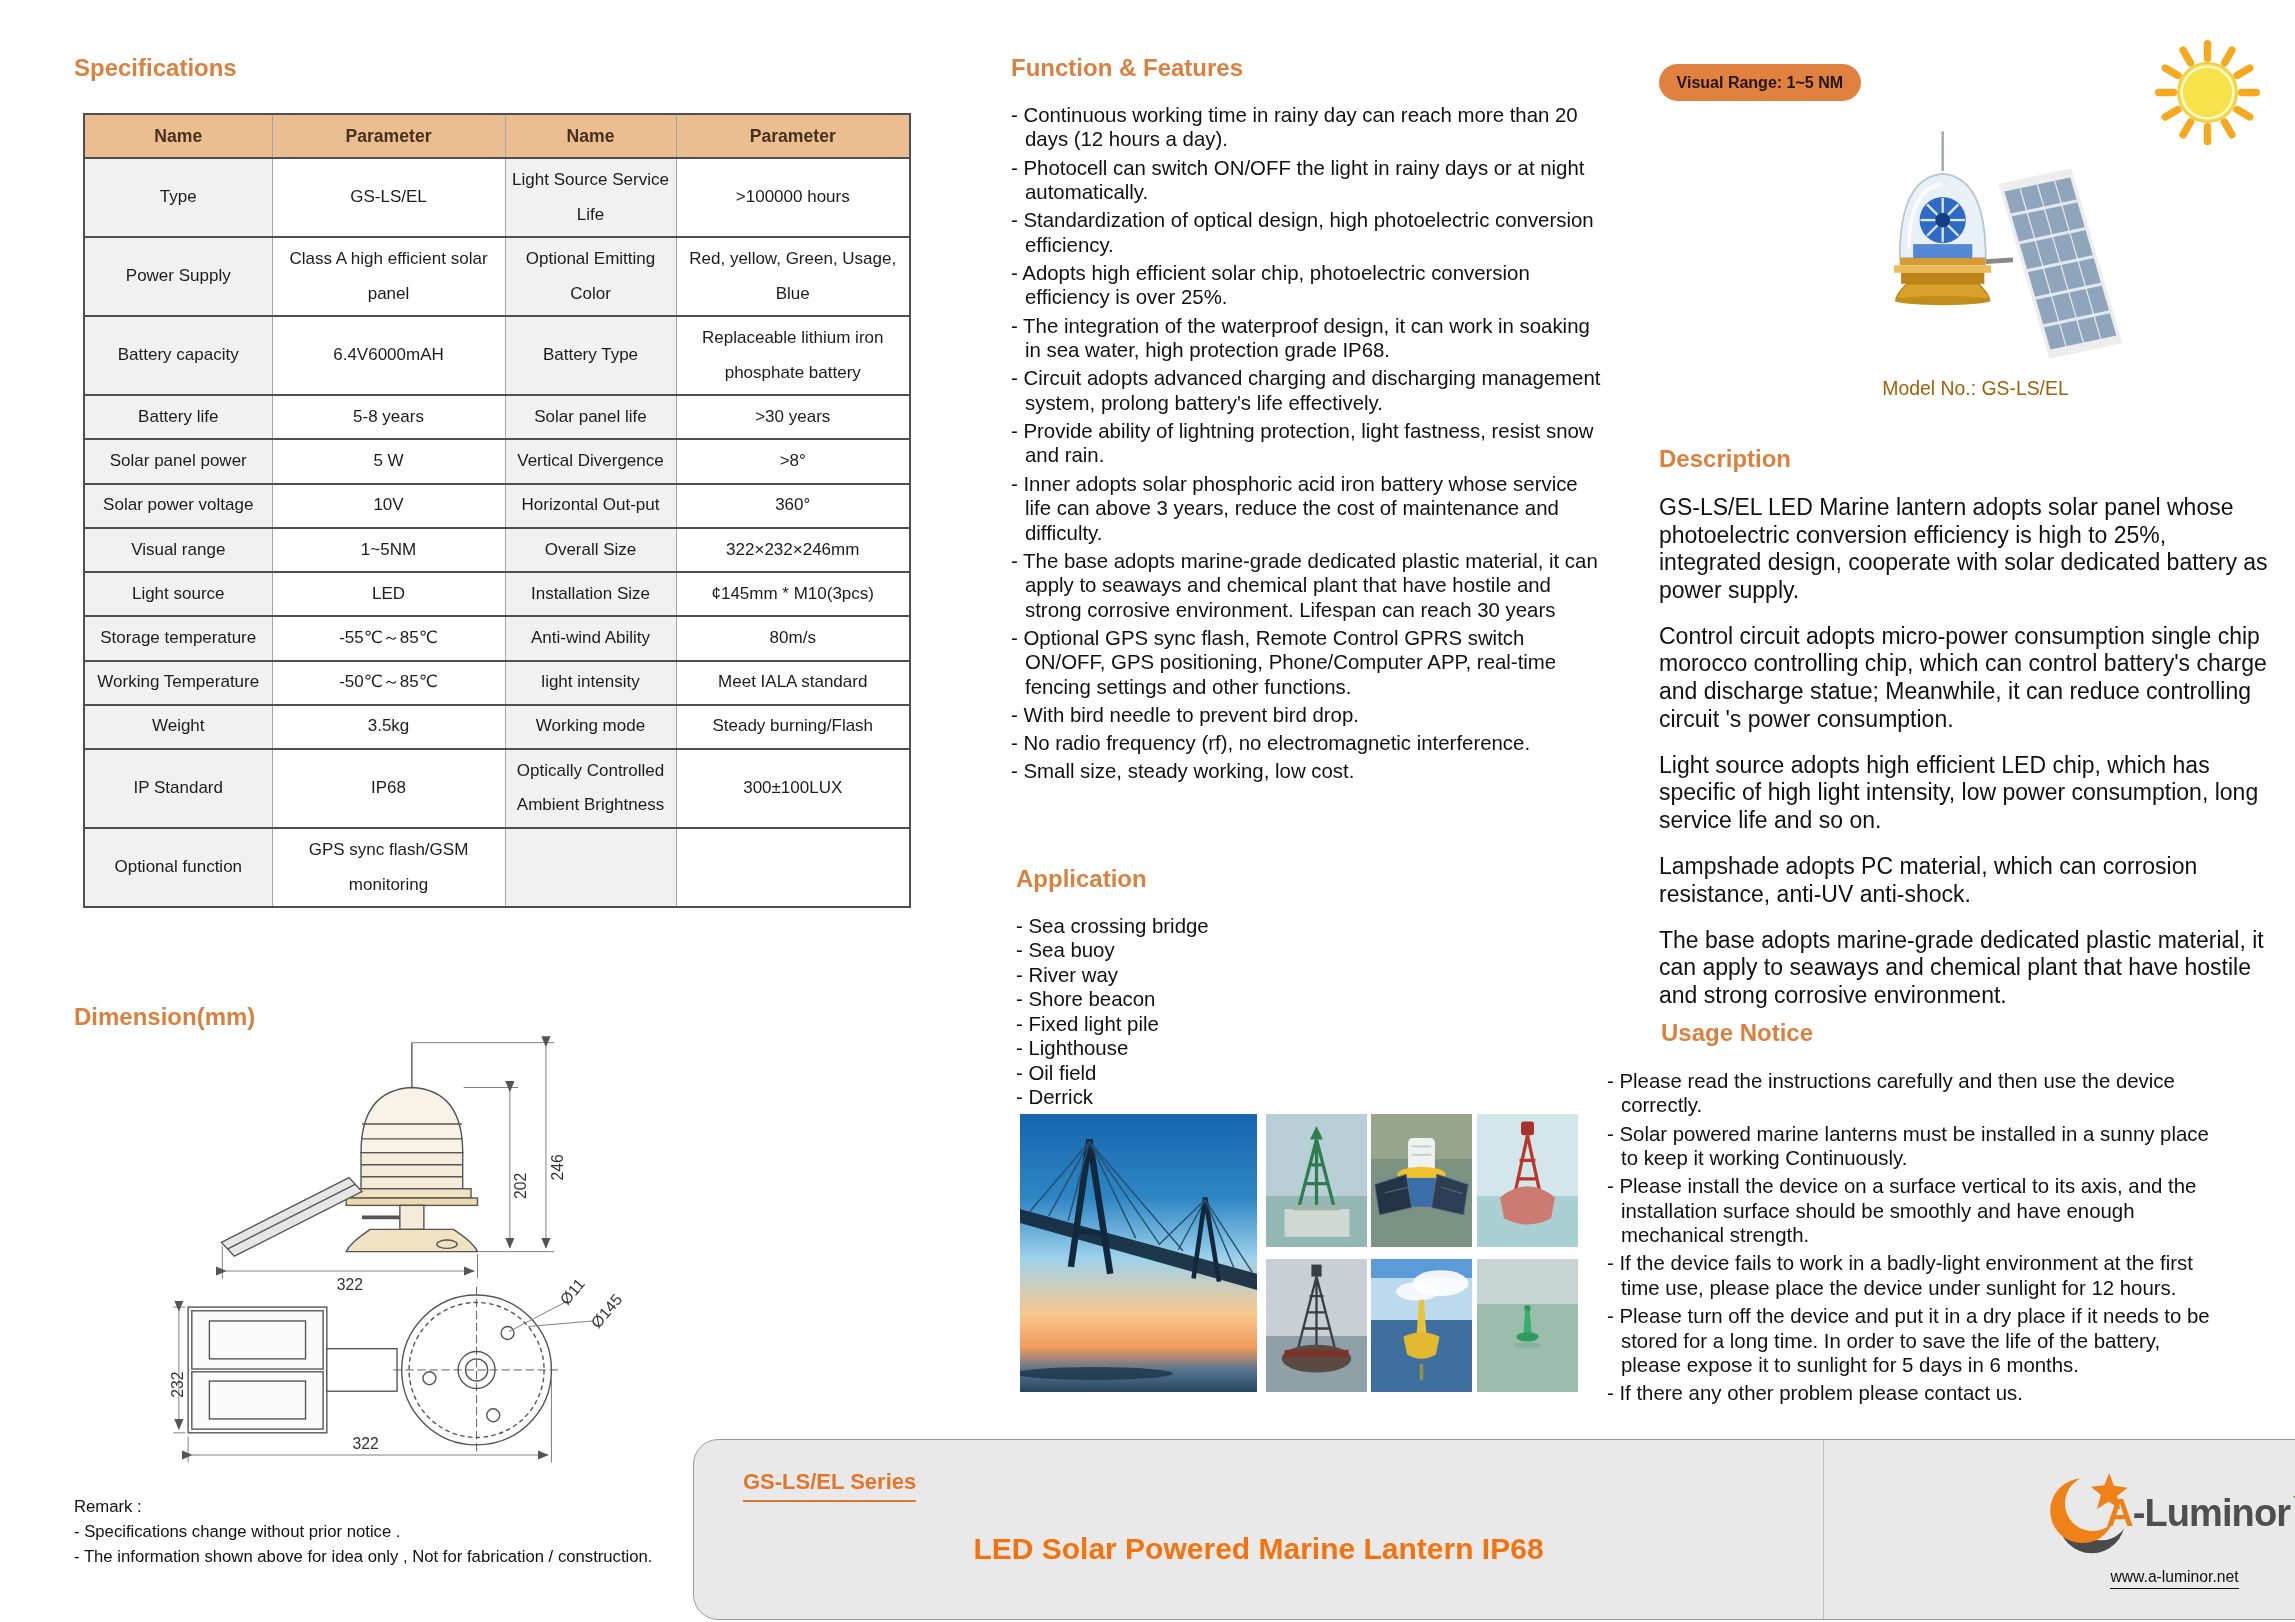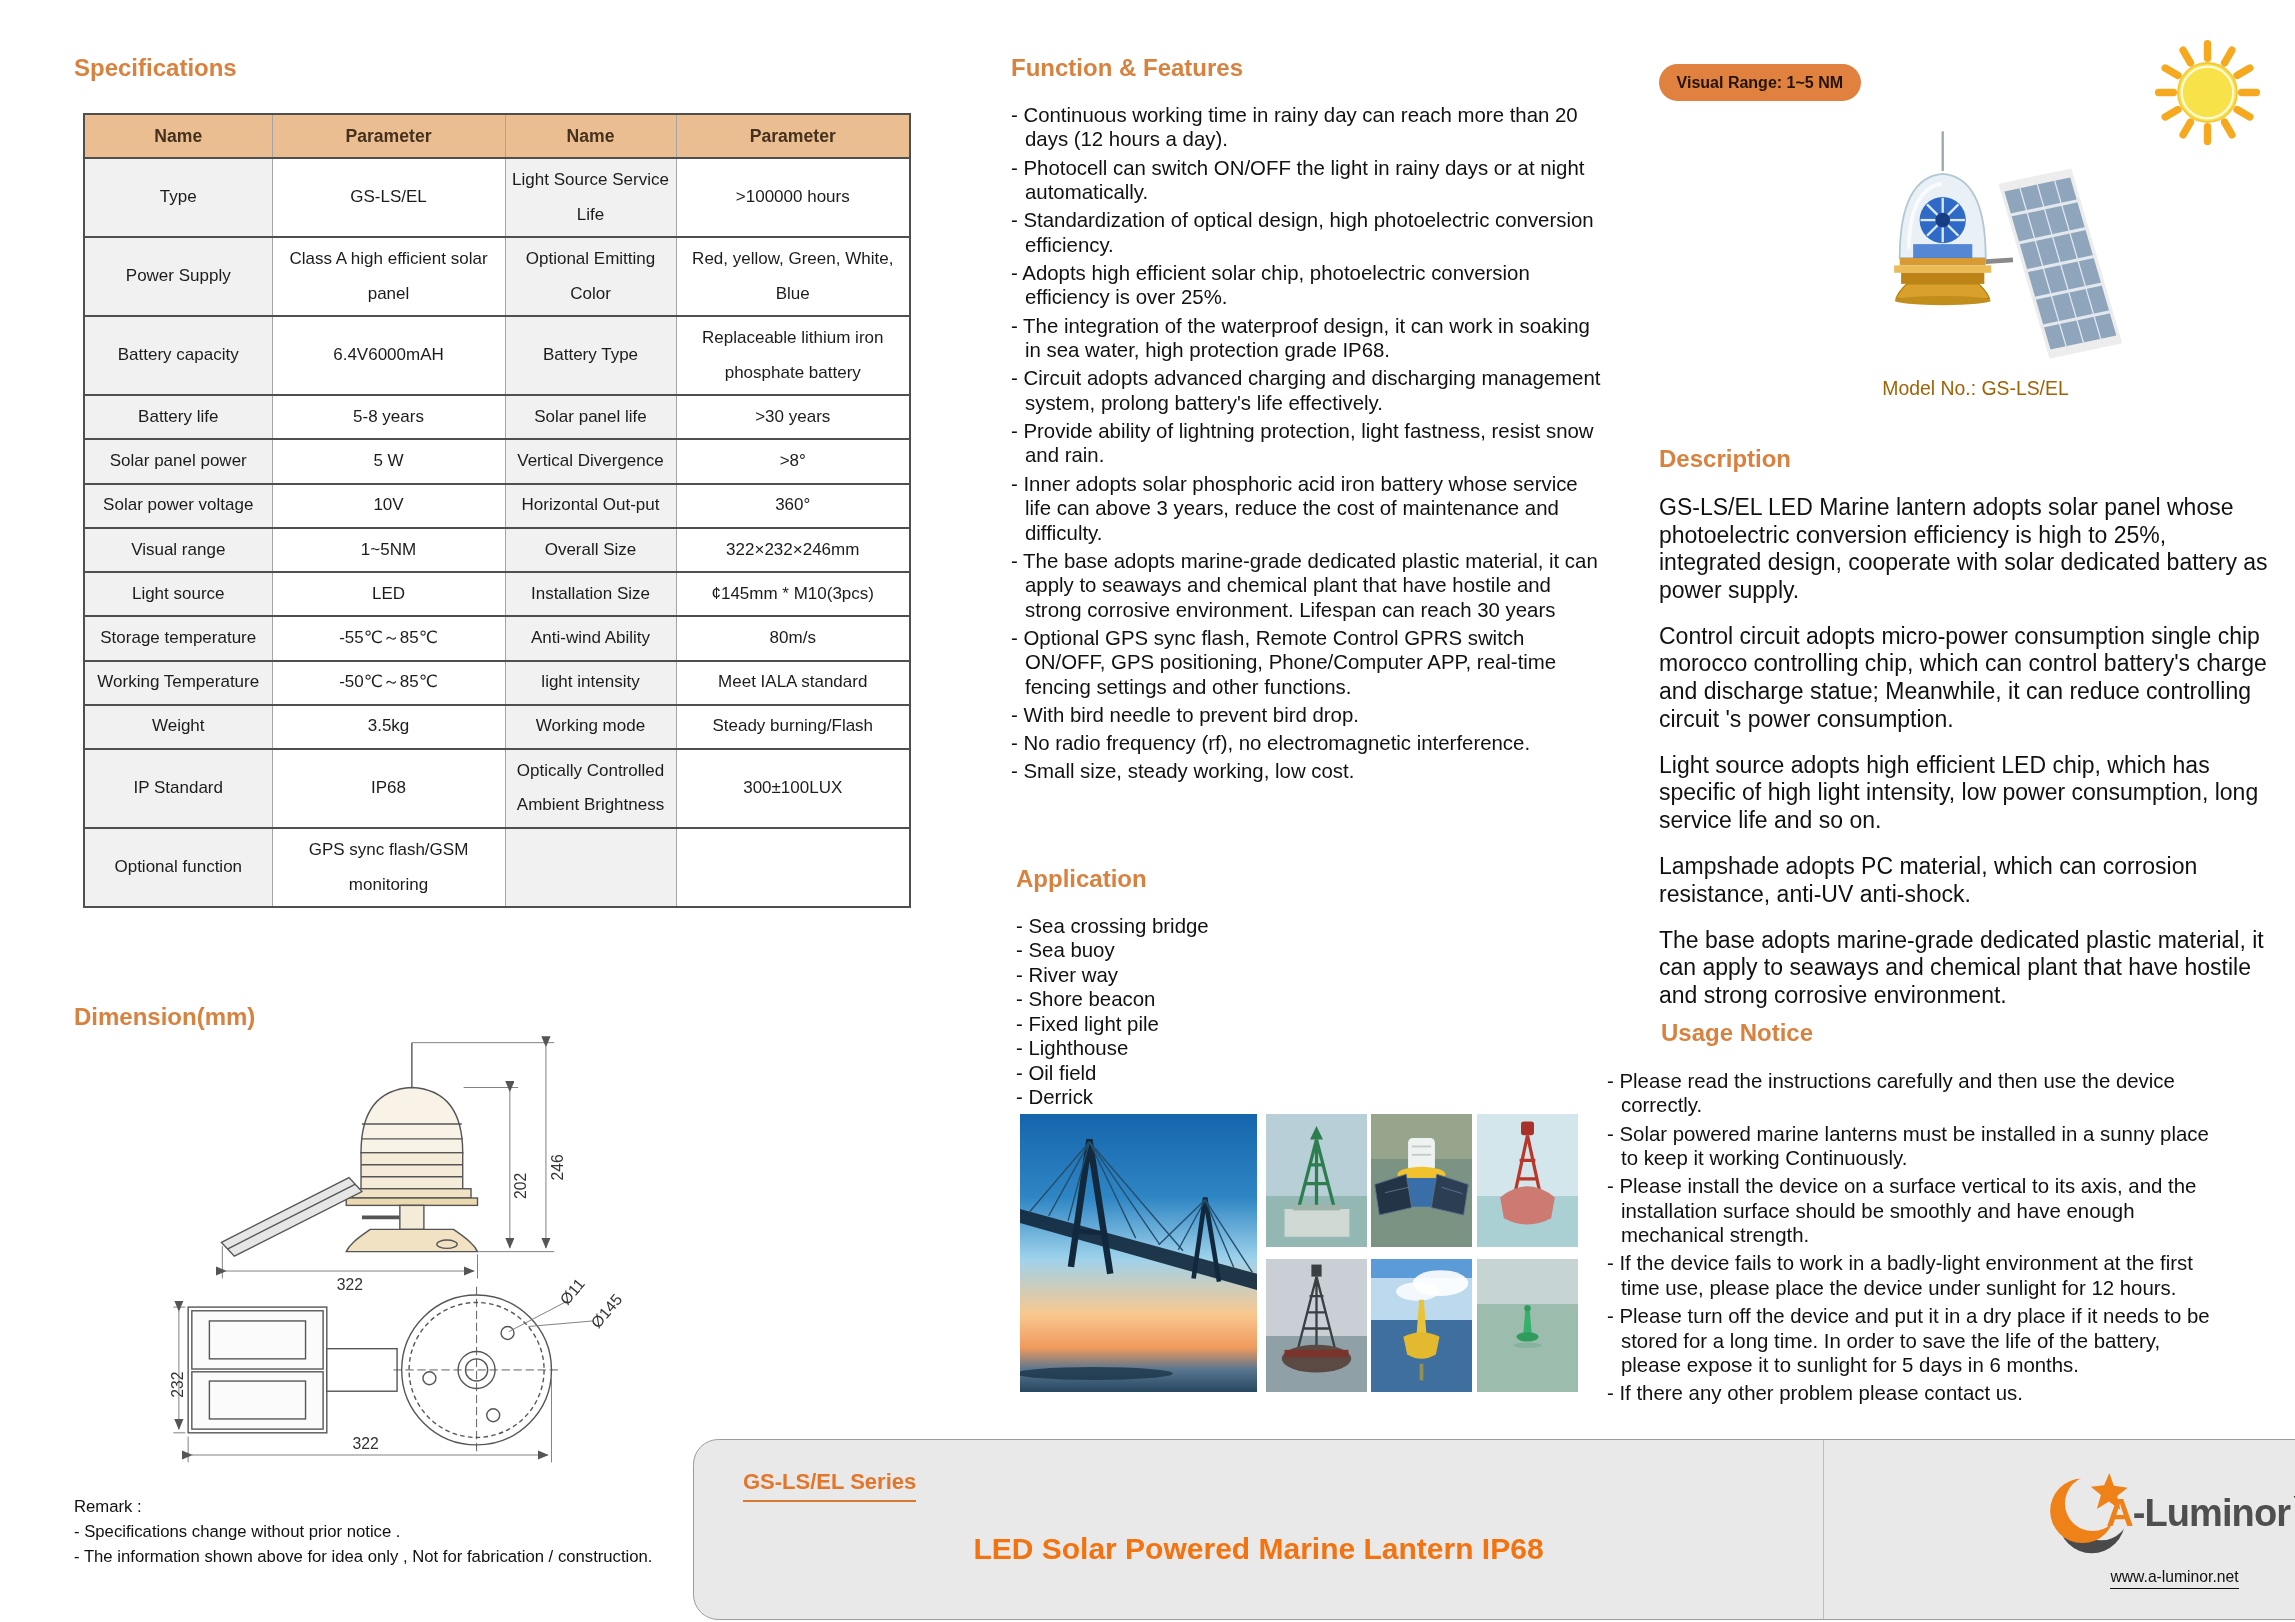--- a/index.html
+++ b/index.html
@@ -99,21 +99,21 @@
     <tr>
         <td class="name">Type</td>
         <td>GS-LS/EL</td>
         <td class="name">Light Source Service Life</td>
         <td>&gt;100000 hours</td>
       </tr>
         <tr>
         <td class="name">Power Supply</td>
         <td>Class A high efficient solar panel</td>
         <td class="name">Optional Emitting Color</td>
-        <td>Red, yellow, Green, White, Blue</td>
+        <td>Red, yellow, Green, Usage, Blue</td>
       </tr>
         <tr>
         <td class="name">Battery capacity</td>
         <td>6.4V6000mAH</td>
         <td class="name">Battery Type</td>
         <td>Replaceable lithium iron phosphate battery</td>
       </tr>
         <tr>
         <td class="name">Battery life</td>
         <td>5-8 years</td>

